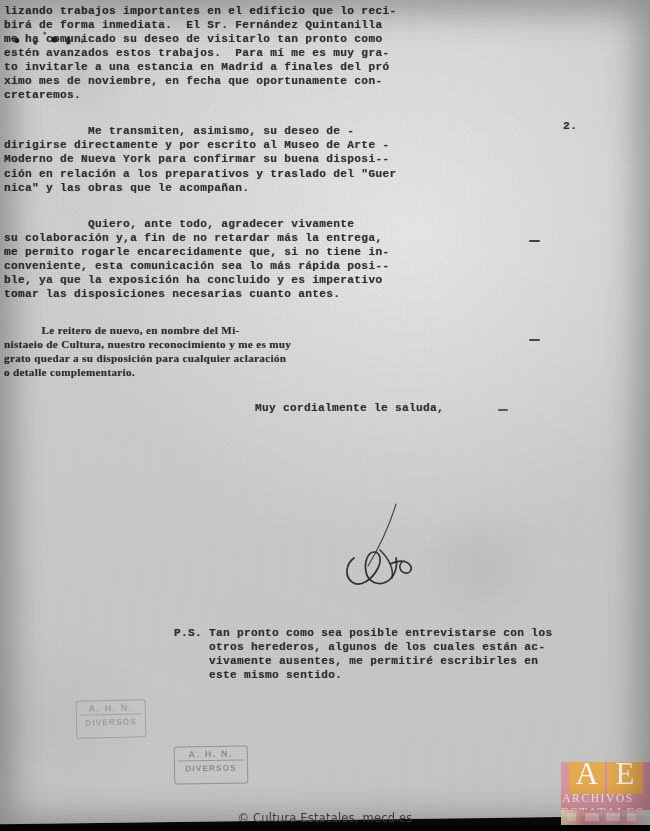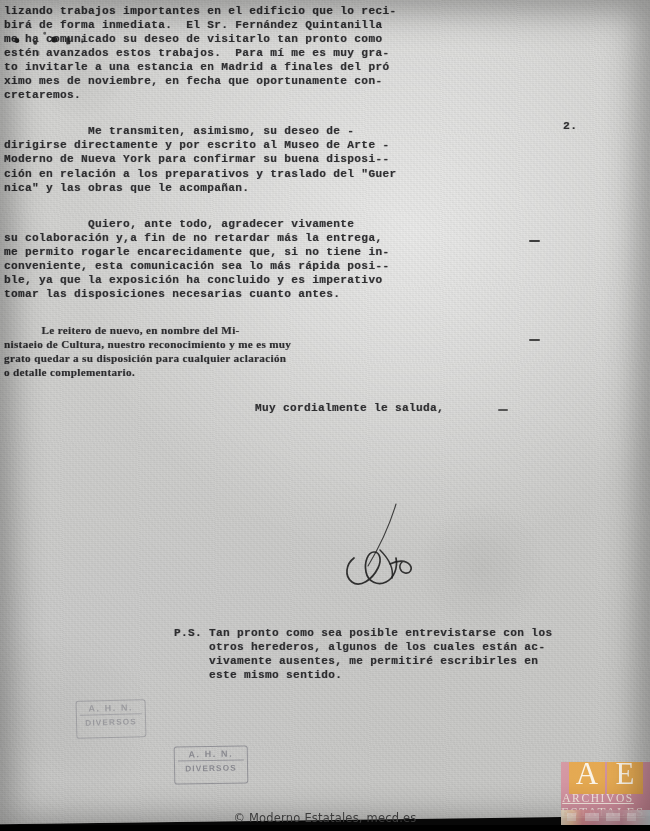--- a/index.html
+++ b/index.html
@@ -231,21 +231,20 @@
   }
   #ae-text {
     position: absolute;
     left: 0; top: 30px;
     width: 74px;
     text-align: center;
     font-family: "Liberation Serif", serif;
     color: #f6ebe2;
     letter-spacing: 1.6px;
     opacity: 0.95;
-    text-decoration: underline;
   }
   #ae-text .t1 { font-size: 11.5px; line-height: 13px; }
   #ae-text .t2 { font-size: 13px; line-height: 13px; }
   #ae-strip {
     position: absolute;
     left: 0; bottom: 0;
     width: 89px; height: 15px;
     background: linear-gradient(90deg,#e9e2c8 0%, #efc9a0 12%, #d98f92 24%, #cf8e9a 38%, #caa0a8 52%, #c9929e 68%, #d9b8bd 82%, #cfe0e2 100%);
     opacity: 0.85;
   }
@@ -353,16 +352,16 @@
     <div id="ae-strip">
       <div class="pip" style="left:6px;width:9px;"></div>
       <div class="pip" style="left:24px;width:14px;"></div>
       <div class="pip" style="left:45px;width:14px;"></div>
       <div class="pip" style="left:66px;width:9px;"></div>
     </div>
   </div>
 
   <div id="vignette"></div>
 
-  <div id="credit">© Moderno Estatales, mecd.es</div>
+  <div id="credit">© Cultura Estatales, mecd.es</div>
   <div id="bottom-bar"></div>
 
 </div>
 
 </body></html>

